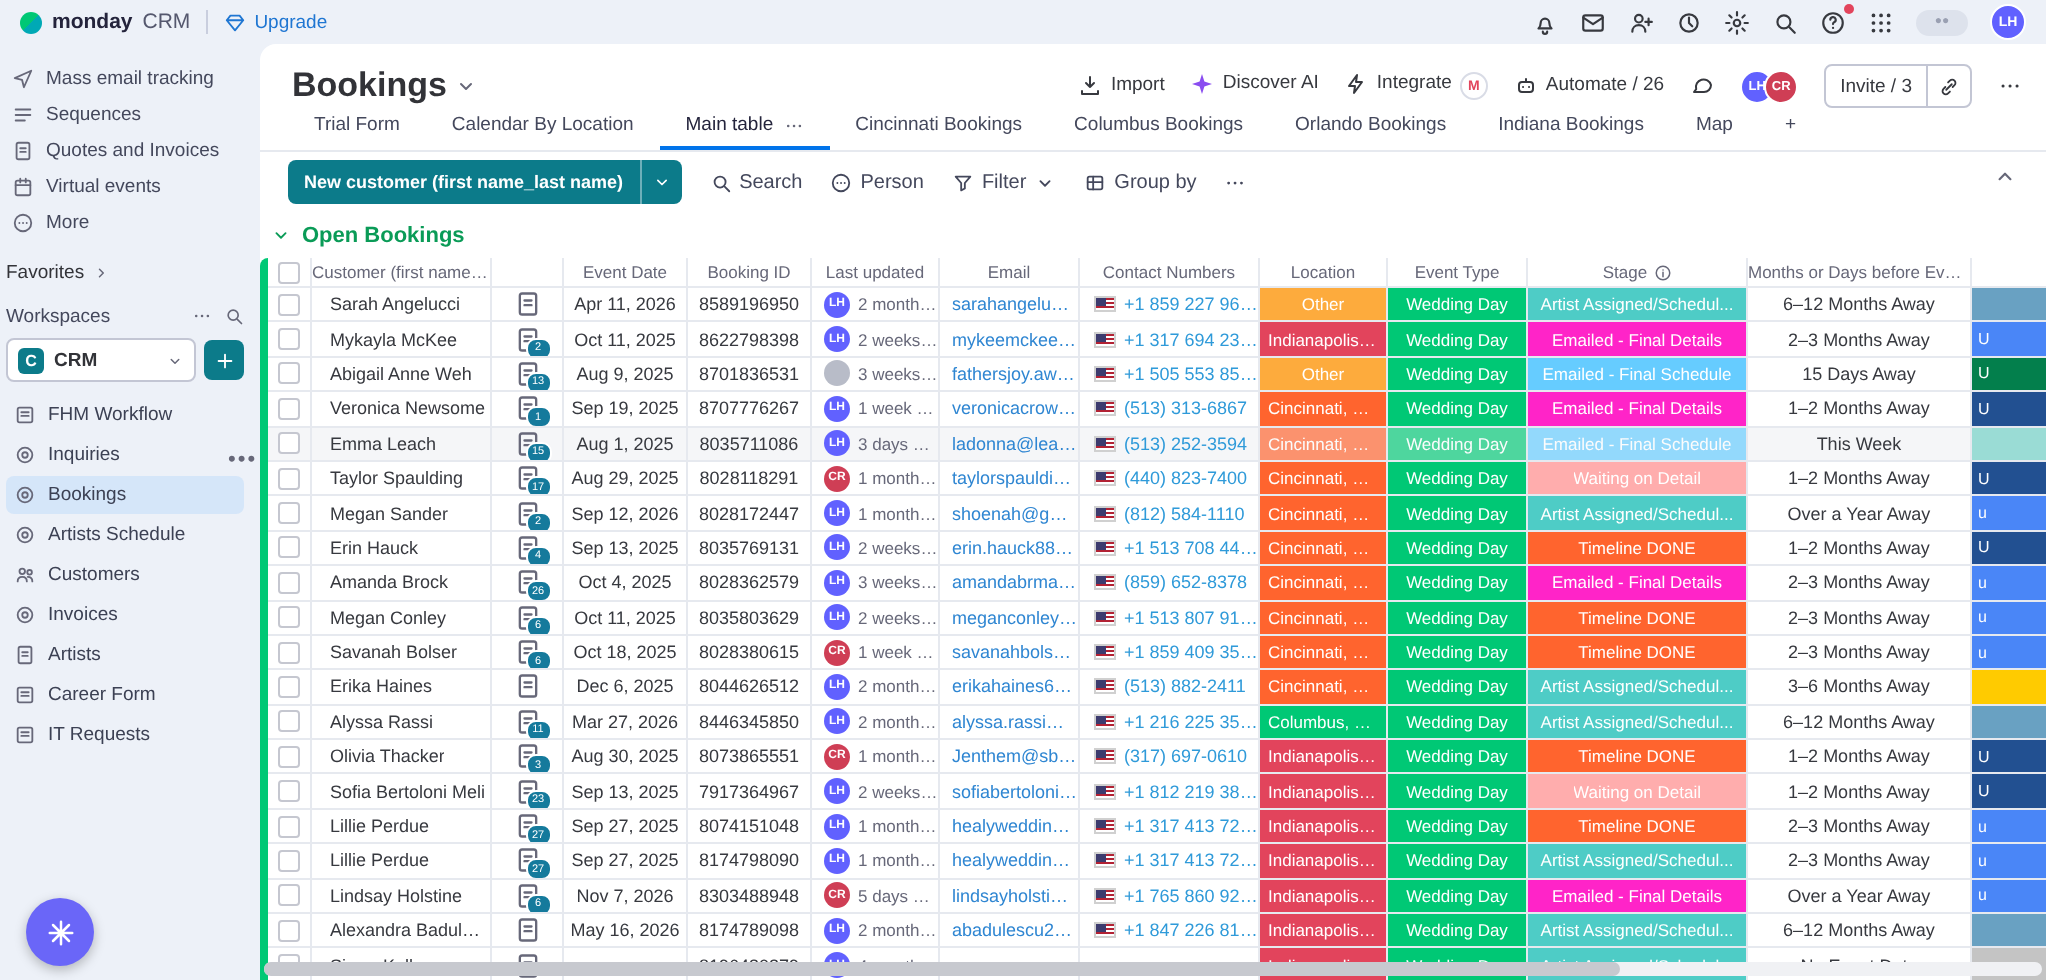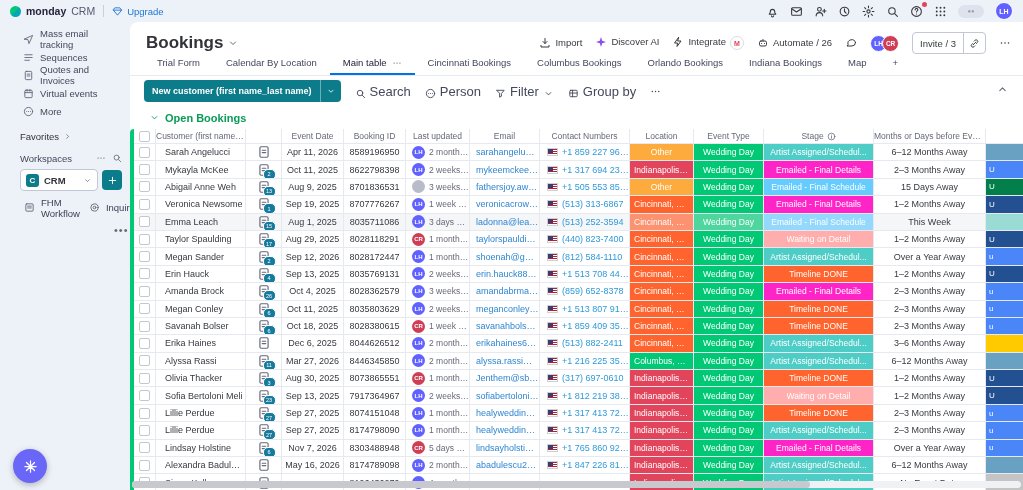--- a/index.html
+++ b/index.html
@@ -12,36 +12,36 @@
   .brand b{font-size:10.5px;color:#24243c}.brand span{font-size:10.5px;color:#55586e}
   .tb-div{width:1px;height:12px;background:#c9cede;margin:0 8px}
   .upgrade{display:flex;align-items:center;gap:4px;color:#1f76d2;font-size:9.5px}
   .upgrade .ic{width:11px;height:11px}
   .tb-right{margin-left:auto;display:flex;align-items:center;gap:11px;color:#37393f}
   .tb-ic{position:relative;display:flex;cursor:pointer}
   .reddot{position:absolute;top:-3px;right:-4px;width:5px;height:5px;border-radius:50%;background:#e2445c}
   .switch-pill{width:26px;height:13px;border-radius:8px;background:#dde2ec;display:flex;align-items:center;justify-content:center;font-size:6px;color:#9aa0b2}
   .me-av{width:16px;height:16px;border-radius:50%;background:#6161ff;color:#fff;font-size:7px;font-weight:bold;display:flex;align-items:center;justify-content:center;border:1.5px solid #fff}
   
-  .sidebar{position:absolute;top:22px;left:0;bottom:0;width:130px;box-sizing:border-box;padding:8px 8px 0 20px}
+  .sidebar{position:absolute;top:22px;left:0;bottom:0;width:130px;box-sizing:border-box;padding:8px 8px 0 3px}
   .s-item{display:flex;align-items:center;gap:6px;height:18px;font-size:9.5px;color:#44485c;border-radius:4px;padding:0 3px;cursor:pointer}
   .s-item .ic{width:11px;height:11px;color:#676879}
   .s-sec{display:flex;align-items:center;gap:4px;font-size:9.5px;color:#323338;margin-top:8px;height:16px}
   .s-sec .ic{width:9px;height:9px;color:#676879}
   .ws-row{display:flex;align-items:center;font-size:9.5px;color:#44485c;margin-top:6px;height:16px}
   .ws-row .tools{margin-left:auto;display:flex;gap:6px;color:#676879}
   .ws-row .tools .ic{width:10px;height:10px}
   .ws-sel{display:flex;align-items:center;gap:4px;margin-top:3px}
   .ws-box{flex:1;height:20px;background:#fff;border:1px solid #c3c6d4;border-radius:4px;display:flex;align-items:center;gap:5px;padding:0 5px;cursor:pointer}
   .ws-ic{width:13px;height:13px;border-radius:3px;background:#0c7b8a;color:#fff;font-size:8px;font-weight:bold;display:flex;align-items:center;justify-content:center}
   .ws-name{font-size:9.5px;font-weight:bold;flex:1}
   .ws-box .ic{width:9px;height:9px;color:#676879}
   .ws-add{width:20px;height:20px;border-radius:4px;background:#0c7b8a;color:#fff;display:flex;align-items:center;justify-content:center;cursor:pointer}
   .ws-add .ic{width:11px;height:11px}
-  .boards{margin-top:7px;display:flex;flex-direction:row;gap:1px}
+  .boards{margin-top:7px;display:flex;flex-direction:column;gap:1px}
   .b-item{display:flex;align-items:center;gap:6px;height:19px;font-size:9.5px;color:#3c4154;border-radius:4px;padding:0 4px;cursor:pointer}
   .b-item .ic{width:11px;height:11px;color:#676879}
   .b-item.sel{background:#d5e6f9}
   
   .content{position:absolute;top:22px;left:130px;right:0;bottom:0;background:#fff;border-top-left-radius:8px;overflow:hidden}
   .title-row{display:flex;align-items:center;padding:10px 12px 0 16px}
   .page-title{display:flex;align-items:center;gap:4px;font-size:17px;font-weight:bold;cursor:pointer}
   .page-title .ic{width:12px;height:12px;color:#676879}
   .hdr-actions{margin-left:auto;display:flex;align-items:center;gap:13px;font-size:9.5px;color:#37393f}
   .ha{display:flex;align-items:flex-start;gap:4px;cursor:pointer}
@@ -58,24 +58,24 @@
   .tabs{display:flex;align-items:flex-end;padding:6px 14px 0 14px;border-bottom:1px solid #e6e9ef;height:22px;box-sizing:border-box}
   .tab{padding:3px 13px 5px;font-size:9.5px;color:#44485c;white-space:nowrap;cursor:pointer;display:flex;align-items:center;gap:5px;border-bottom:2px solid transparent}
   .tab.active{color:#24243c;border-bottom-color:#0073ea}
   .tab .ic{width:10px;height:10px;color:#676879}
   .toolbar{display:flex;align-items:center;gap:14px;padding:7px 14px;height:30px;box-sizing:border-box}
   .new-btn{display:flex;align-items:stretch;background:#0c7b8a;color:#fff;border-radius:4px;height:22px;overflow:hidden;cursor:pointer}
   .new-btn .nb-l{display:flex;align-items:center;padding:0 8px;font-size:9px;font-weight:bold}
   .new-btn .nb-sep{width:1px;background:rgba(255,255,255,.4)}
   .new-btn .nb-c{display:flex;align-items:center;padding:0 5px}
   .new-btn .ic{width:10px;height:10px}
-  .t-item{display:flex;align-items:flex-end;gap:4px;font-size:13px;color:#44485c;cursor:pointer}
+  .t-item{display:flex;align-items:flex-end;gap:4px;font-size:10px;color:#44485c;cursor:pointer}
   .t-item .ic{width:11px;height:11px}
   .collapse-btn{margin-left:auto;color:#676879;cursor:pointer}
-  .group-head{display:flex;align-items:center;gap:5px;padding:3px 0 3px 19px;height:17px}
+  .group-head{display:flex;align-items:center;gap:5px;padding:3px 0 3px 5px;height:17px}
   .group-title{font-size:11px;font-weight:bold;color:#0a9b57}
   .group-head .ic{width:11px;height:11px;color:#0a9b57}
   
   .tblwrap{border-left:4px solid #00c875;border-top-left-radius:4px;width:889px}
   .tr{display:grid;grid-template-columns:22px 90px 36px 62px 62px 64px 70px 90px 64px 70px 110px 112px 37px;height:17.4px;box-sizing:border-box}
   .tr.head{height:15px}
   .td{border-right:1px solid #e6e9ef;border-bottom:1px solid #e6e9ef;display:flex;align-items:center;justify-content:center;font-size:9px;color:#37393f;overflow:hidden;box-sizing:border-box;background:#fff}
   .head .td{font-size:8.5px;color:#676879;gap:3px}
   .head .td .ic{width:9px;height:9px}
   .td.l{justify-content:flex-start;padding-left:9px}

